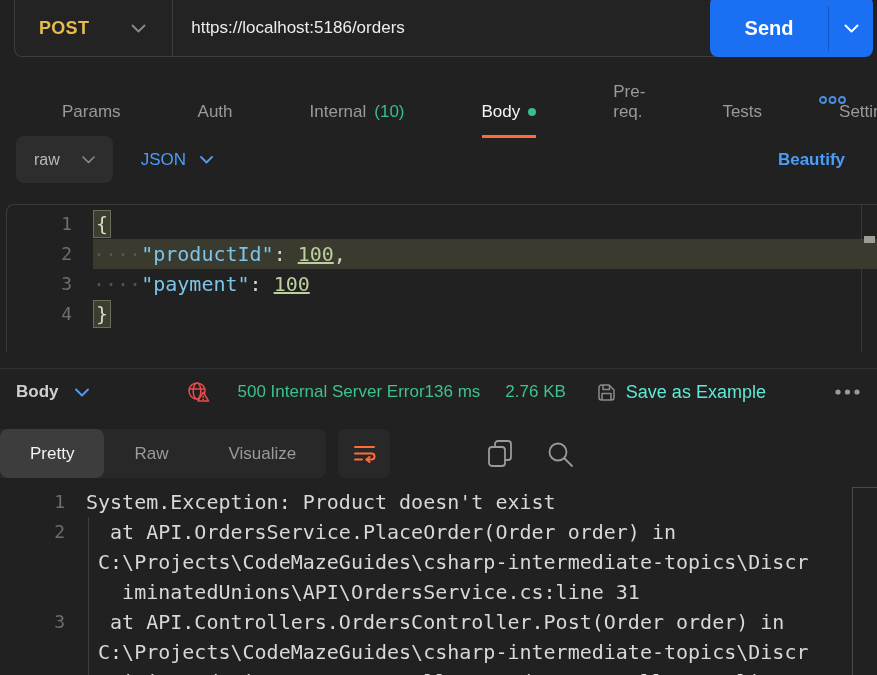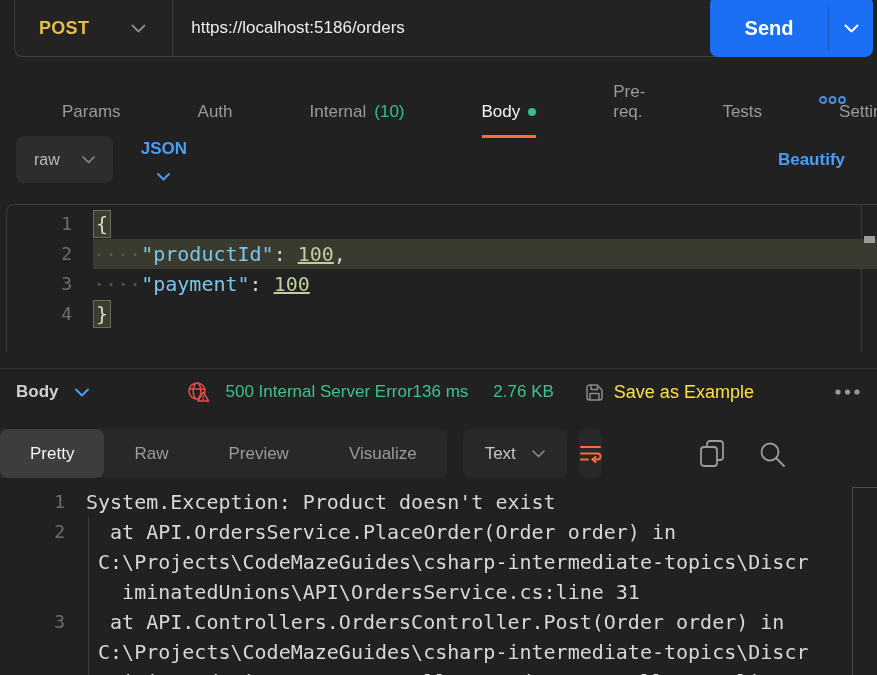--- a/index.html
+++ b/index.html
@@ -43,21 +43,21 @@
   .rtab .count { color:#34c08a; }
   .rtab.active { color:#f5f5f5; border-bottom-color:#ff6c37; }
   .dot { width:8px; height:8px; border-radius:50%; background:#34c08a; }
   .req-more { position:absolute; left:818px; top:95px; cursor:pointer; }
 
   
   .mode-row { position:absolute; left:16px; top:136px; height:47px; display:flex; align-items:center; }
   .raw-pill { background:#2d2d2d; border-radius:8px; height:47px; padding:0 18px;
     display:flex; align-items:center; gap:22px; color:#b9b9b9; font-size:16px; cursor:pointer; }
   .json-dd { margin-left:28px; display:flex; align-items:center; gap:14px;
-    color:#4a9df8; font-weight:700; font-size:17px; cursor:pointer;flex-direction:column; }
+    color:#4a9df8; font-weight:400; font-size:17px; cursor:pointer; }
   .beautify { position:absolute; right:32px; top:150px; color:#4a9df8; font-weight:700; font-size:17px; cursor:pointer; }
 
   
   .mono { font-family:"DejaVu Sans Mono","Liberation Mono",monospace; }
   .req-editor {
     position:absolute; left:6px; top:204px; width:871px; height:148px;
     border-top:1px solid #3a3a3a; border-left:1px solid #3a3a3a;
     border-top-left-radius:8px; padding-top:4px;
   }
   .crow { display:flex; height:30px; line-height:30px; font-size:20px; }
@@ -77,26 +77,26 @@
   .req-scroll .thumb { position:absolute; top:31px; left:2px; right:2px; height:7px; background:#9d9d95; }
 
   
   .resp-header {
     position:absolute; left:0; top:368px; width:877px; height:47px;
     border-top:1px solid #323232; display:flex; align-items:center; padding:0 16px;
   }
   .resp-body-dd { display:flex; align-items:center; gap:16px; color:#cfcfcf;
     font-weight:700; font-size:17px; cursor:pointer; }
   .status-icon { margin-left:98px; }
-  .status-text { margin-left:14px; color:#3dc28b; font-size:17px; }
+  .status-text { margin-left:26px; color:#3dc28b; font-size:17px; }
   .meta-green { color:#3dc28b; font-size:17px; }
   .time { }
   .size { margin-left:25px; }
   .save-ex { margin-left:30px; display:flex; align-items:center; gap:9px;
-    color:#fde047; font-size:18px; cursor:pointer; }
+    color:#5eead4; font-size:18px; cursor:pointer; }
   .resp-more { margin-left:auto; cursor:pointer; }
 
   
   .resp-toolbar { position:absolute; left:0; top:429px; width:731px; height:49px;
     display:flex; align-items:stretch; }
   .view-tabs { background:#282828; border-radius:0 8px 8px 0; display:flex; align-items:stretch; }
   .vtab { display:flex; align-items:center; padding:0 30px; color:#9a9a9a; font-size:17px;
     border-radius:8px; cursor:pointer; }
   .vtab.active { background:#3d3d3d; color:#f2f2f2; }
   .text-dd { margin-left:16px; background:#282828; border-radius:8px; padding:0 22px;
@@ -260,30 +260,21 @@
             <circle cx="23" cy="4" r="2.6"></circle>
           </g>
         </svg>
     </span>
   </div>
 
   <div class="resp-toolbar">
     <div class="view-tabs">
       <div class="vtab active">Pretty</div>
       <div class="vtab">Raw</div>
-      <div class="vtab">Preview</div>
       <div class="vtab">Visualize</div>
-    </div>
-    <div class="text-dd">
-      <span>Text</span>
-      <span class="chev">
-        <svg width="13" height="8" viewBox="0 0 13 8">
-            <path d="M1 1l5.5 5.5L12 1" fill="none" stroke="currentColor" stroke-width="1.6" stroke-linecap="round" stroke-linejoin="round"></path>
-          </svg>
-      </span>
     </div>
     <div class="wrap-btn">
       <span>
         <svg width="23" height="19" viewBox="0 0 23 19" fill="none" stroke="#ff6c37" stroke-width="2" stroke-linecap="round" stroke-linejoin="round">
           <path d="M2 3h19"></path>
           <path d="M2 9.5h16.5c4 0 4 6 0 6h-5"></path>
           <path d="M16.5 13l-3 2.5 3 2.5"></path>
           <path d="M2 15.5h7"></path>
         </svg>
       </span>

